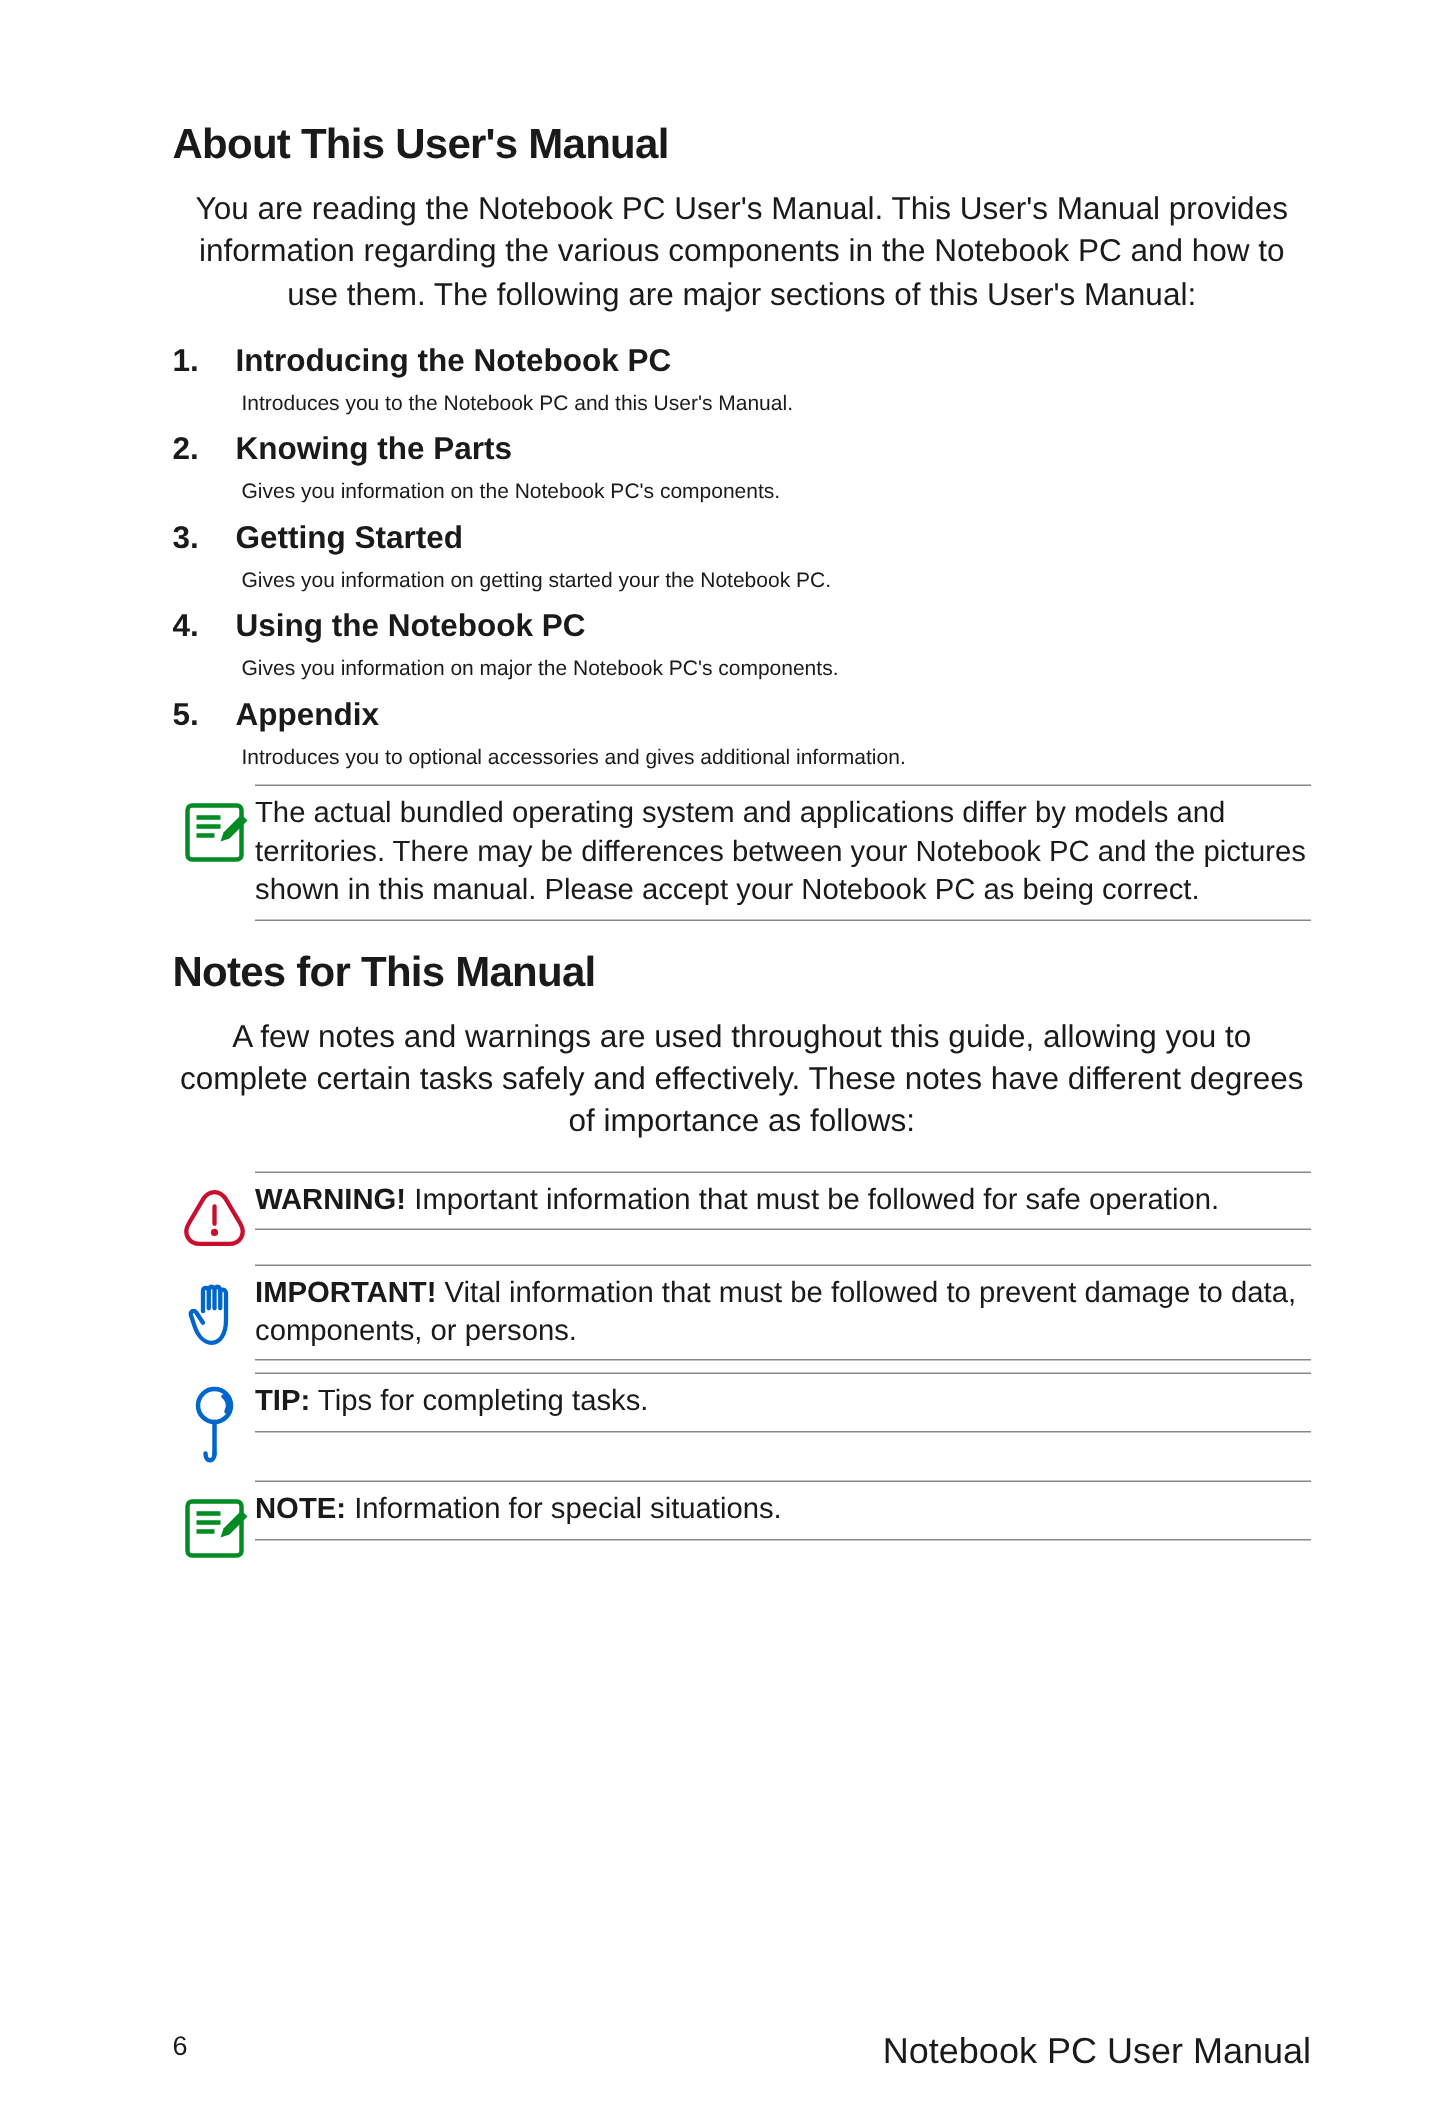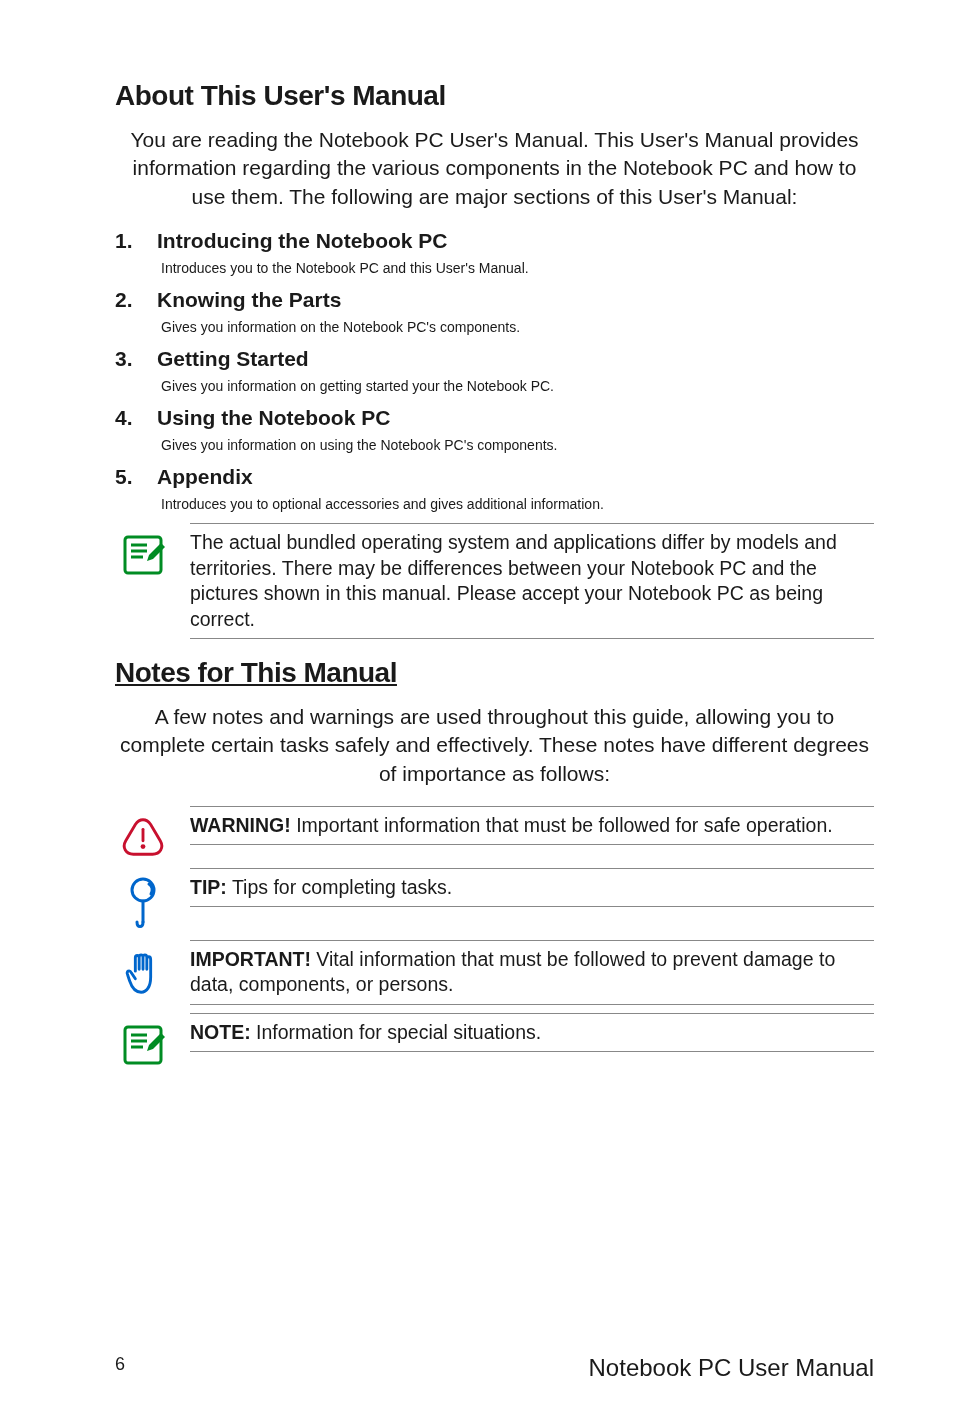--- a/index.html
+++ b/index.html
@@ -48,21 +48,20 @@
   }
   .sec-body {
     font-size: 14px;
     line-height: 1.35;
     margin-left: 46px;
     margin-bottom: 6px;
   }
   .callout {
     display: flex;
     align-items: flex-start;
-    gap: 20px;
     margin-top: 8px;
     margin-bottom: 8px;
   }
   .callout-icon {
     flex: 0 0 55px;
     display: flex;
     justify-content: center;
     padding-top: 8px;
   }
   .callout-text {
@@ -71,21 +70,20 @@
     line-height: 1.3;
     border-top: 1px solid #888;
     border-bottom: 1px solid #888;
     padding: 6px 0 6px 0;
   }
   .callout-text .bold {
     font-weight: bold;
   }
   h1.second {
     margin-top: 18px;
-    text-decoration: underline;
   }
   .notes-stack {
     margin-top: 10px;
   }
   .footer {
     position: absolute;
     bottom: 36px;
     left: 0;
     right: 0;
     padding: 0 80px 0 115px;
@@ -132,21 +130,21 @@
       <span class="sec-num">3.</span>
       <span>Getting Started</span>
     </div>
     <div class="sec-body">Gives you information on getting started your the Notebook PC.</div>
   </li>
   <li>
     <div class="sec-head">
       <span class="sec-num">4.</span>
       <span>Using the Notebook PC</span>
     </div>
-    <div class="sec-body">Gives you information on using the Notebook PC's components.</div>
+    <div class="sec-body">Gives you information on major the Notebook PC's components.</div>
   </li>
   <li>
     <div class="sec-head">
       <span class="sec-num">5.</span>
       <span>Appendix</span>
     </div>
     <div class="sec-body">Introduces you to optional accessories and gives additional information.</div>
   </li>
 </ol>
 
@@ -175,45 +173,45 @@
         <circle cx="24" cy="34" r="2.5" fill="#c8102e"></circle>
       </svg>
     </div>
     <div class="callout-text">
       <span class="bold">WARNING!</span><span> Important information that must be followed for safe operation.</span>
     </div>
   </div>
 
   <div class="callout">
     <div class="callout-icon">
+      <svg width="46" height="52" viewBox="0 0 48 54">
+        <path d="M16 24 L16 10 C16 7 20 7 20 10 L20 22 M20 10 C20 6 24 6 24 10 L24 22 M24 10 C24 6 28 6 28 10 L28 22 M28 12 C28 8 32 8 32 12 L32 30 C32 40 28 46 22 46 C16 46 12 40 10 34 L8 28 C6 24 10 22 12 26 L16 32" class="blue-stroke" stroke-linecap="round" stroke-linejoin="round"></path>
+      </svg>
+    </div>
+    <div class="callout-text">
+      <span class="bold">IMPORTANT!</span><span> Vital information that must be followed to prevent damage to data, components, or persons.</span>
+    </div>
+  </div>
+
+  <div class="callout">
+    <div class="callout-icon">
       <svg width="40" height="56" viewBox="0 0 40 56">
         <circle cx="20" cy="14" r="11" class="blue-stroke"></circle>
         <path d="M26 8 C29 10 30 14 28 18" class="blue-stroke" stroke-width="2.5" stroke-linecap="round"></path>
         <path d="M20 25 L20 46" class="blue-stroke" stroke-width="5" stroke-linecap="round"></path>
         <path d="M14 46 C14 52 20 52 20 46" class="blue-stroke" stroke-width="5" stroke-linecap="round"></path>
       </svg>
     </div>
     <div class="callout-text">
       <span class="bold">TIP:</span><span> Tips for completing tasks.</span>
     </div>
   </div>
 
   <div class="callout">
     <div class="callout-icon">
-      <svg width="46" height="52" viewBox="0 0 48 54">
-        <path d="M16 24 L16 10 C16 7 20 7 20 10 L20 22 M20 10 C20 6 24 6 24 10 L24 22 M24 10 C24 6 28 6 28 10 L28 22 M28 12 C28 8 32 8 32 12 L32 30 C32 40 28 46 22 46 C16 46 12 40 10 34 L8 28 C6 24 10 22 12 26 L16 32" class="blue-stroke" stroke-linecap="round" stroke-linejoin="round"></path>
-      </svg>
-    </div>
-    <div class="callout-text">
-      <span class="bold">IMPORTANT!</span><span> Vital information that must be followed to prevent damage to data, components, or persons.</span>
-    </div>
-  </div>
-
-  <div class="callout">
-    <div class="callout-icon">
       <svg width="48" height="48" viewBox="0 0 48 48">
         <rect x="6" y="6" width="36" height="36" rx="3" class="green-stroke"></rect>
         <path d="M12 14 L28 14 M12 20 L28 20 M12 26 L24 26" class="green-stroke" stroke-width="2.5"></path>
         <path d="M30 24 L42 12 L46 16 L34 28 L28 30 Z" class="green-fill"></path>
       </svg>
     </div>
     <div class="callout-text">
       <span class="bold">NOTE:</span><span>  Information for special situations.</span>
     </div>
   </div>

